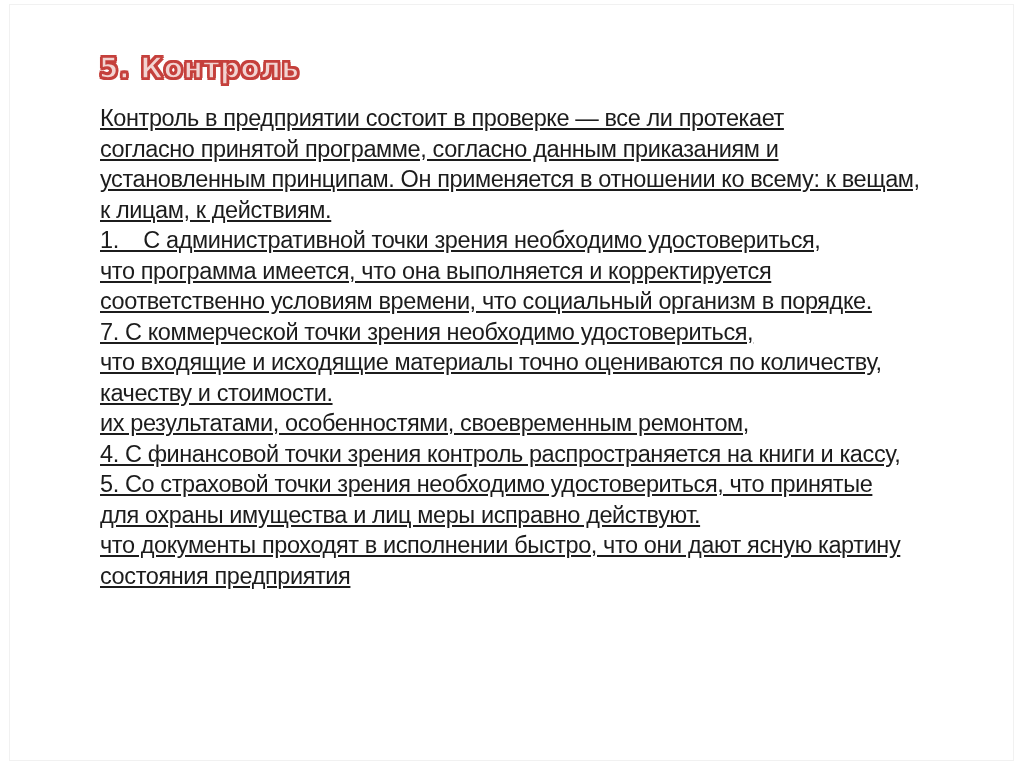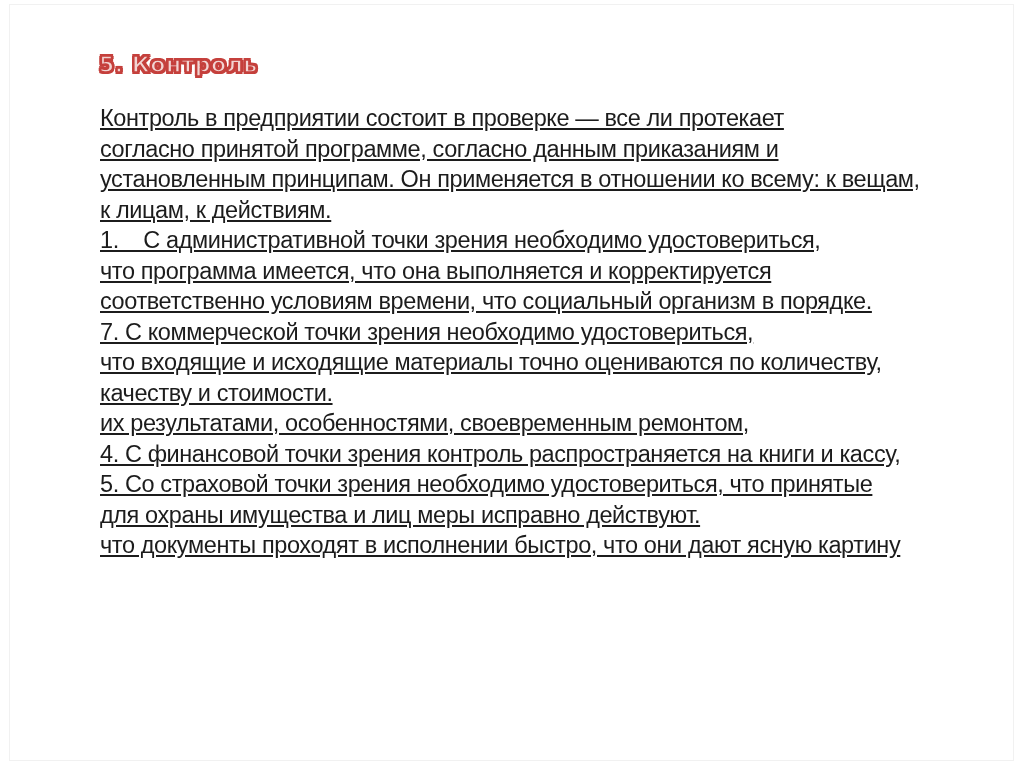--- a/index.html
+++ b/index.html
@@ -21,21 +21,21 @@
     right: 10px;
     bottom: 6px;
     border: 1px solid #f1f1f1;
     pointer-events: none;
   }
   .slide-title {
     position: absolute;
     left: 99px;
     top: 52px;
     font-family: "DejaVu Sans", sans-serif;
-    font-size: 22px;
+    font-size: 28px;
     font-weight: bold;
     letter-spacing: 0.5px;
     color: #f2d4d2;
     -webkit-text-stroke: 1.6px #c5403c;
     text-shadow:
       -1.6px -1.6px 0 #c5403c,
        1.6px -1.6px 0 #c5403c,
       -1.6px  1.6px 0 #c5403c,
        1.6px  1.6px 0 #c5403c,
       -1.9px  0      0 #c5403c,
@@ -74,13 +74,14 @@
   <div class="body-line">что программа имеется, что она выполняется и корректируется</div>
   <div class="body-line">соответственно условиям времени, что социальный организм в порядке.</div>
   <div class="body-line">7. С коммерческой точки зрения необходимо удостовериться,</div>
   <div class="body-line">что входящие и исходящие материалы точно оцениваются по количеству,</div>
   <div class="body-line">качеству и стоимости.</div>
   <div class="body-line">их результатами, особенностями, своевременным ремонтом,</div>
   <div class="body-line">4. С финансовой точки зрения контроль распространяется на книги и кассу,</div>
   <div class="body-line">5. Со страховой точки зрения необходимо удостовериться, что принятые</div>
   <div class="body-line">для охраны имущества и лиц меры исправно действуют.</div>
   <div class="body-line">что документы проходят в исполнении быстро, что они дают ясную картину</div>
+  <div class="body-line">состояния предприятия</div>
 </div>
 
 </body></html>

